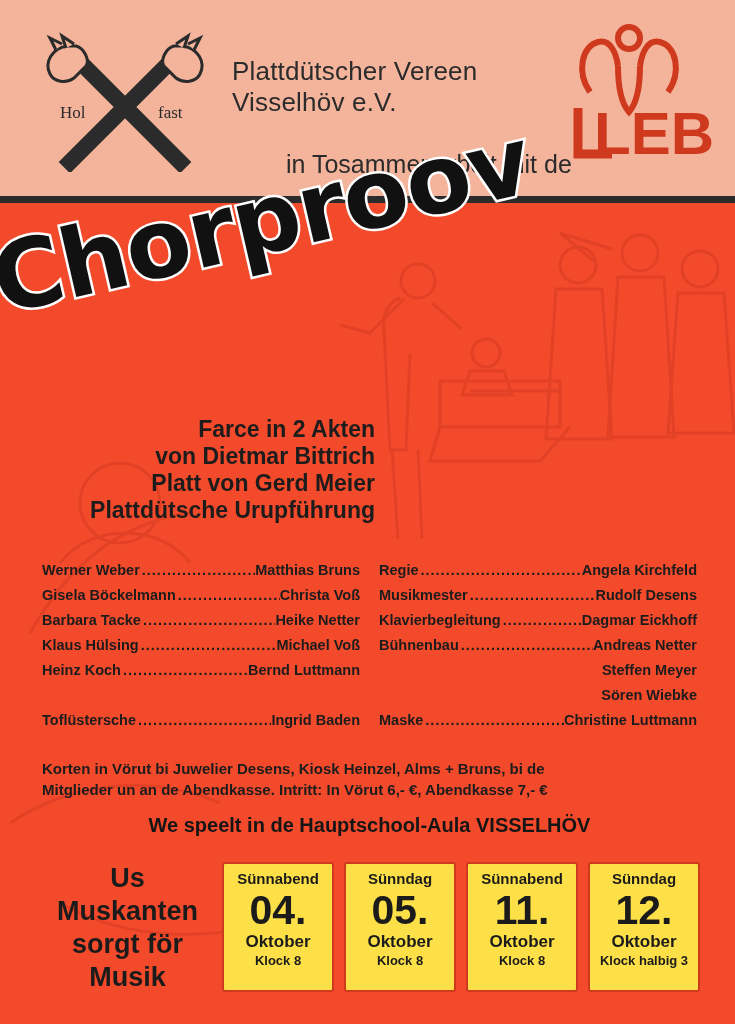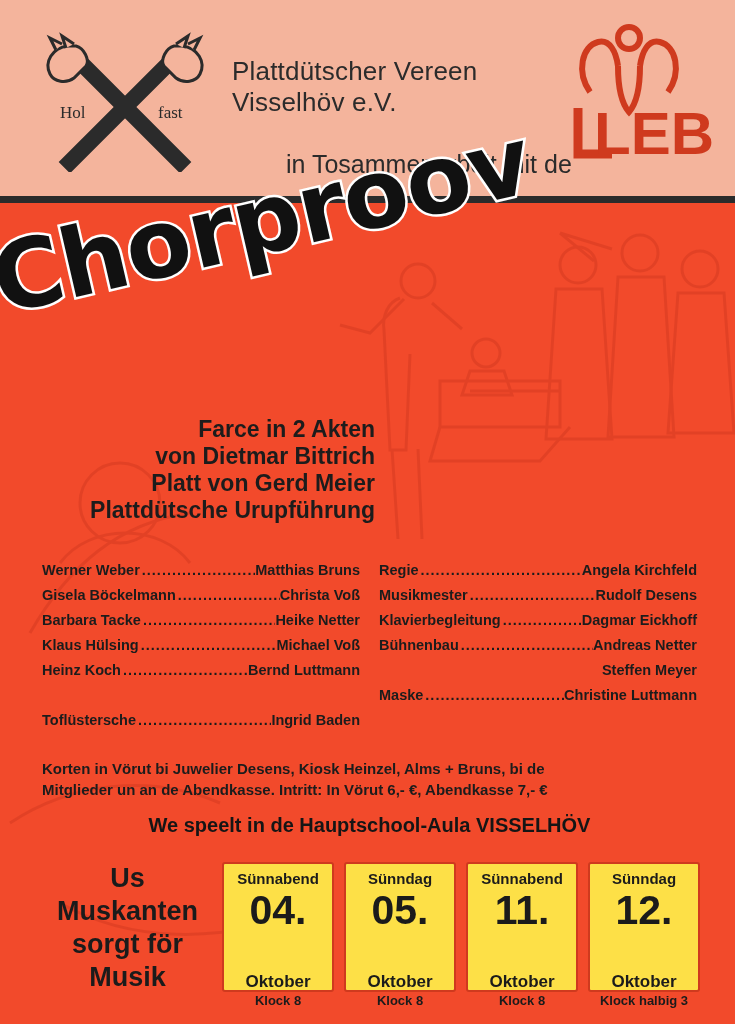--- a/index.html
+++ b/index.html
@@ -139,21 +139,21 @@
     background:#fde047;
     border:2px solid #cf3a1e;
     border-radius:3px;
     text-align:center;
     color:#1b1b1b;
     padding-top:6px;
     box-sizing:border-box;
   }
   .date-card .dow{font-weight:bold;font-size:15px;}
   .date-card .day{font-weight:bold;font-size:41px;line-height:44px;margin-top:1px;}
-  .date-card .mon{font-weight:bold;font-size:17px;line-height:20px;margin-top:40px;}
+  .date-card .mon{font-weight:bold;font-size:17px;line-height:20px;}
   .date-card .time{font-weight:bold;font-size:13px;margin-top:1px;}
 </style>
 </head>
 <body>
 
 <div class="poster">
 
   <div class="header">
 
     <div class="logo-left">
@@ -298,20 +298,23 @@
         <span class="val">Dagmar Eickhoff</span>
       </div>
       <div class="row">
         <span class="nm">Bühnenbau</span>
         <span class="dots">.............................................................</span>
         <span class="val">Andreas Netter</span>
       </div>
       <div class="row only-right">
         <span class="val">Steffen Meyer</span>
       </div>
+      <div class="row only-right">
+        <span class="val">Sören Wiebke</span>
+      </div>
       <div class="row">
         <span class="nm">Maske</span>
         <span class="dots">.............................................................</span>
         <span class="val">Christine Luttmann</span>
       </div>
     </div>
     <div style="clear:both"></div>
   </div>
 
   <div class="info">

